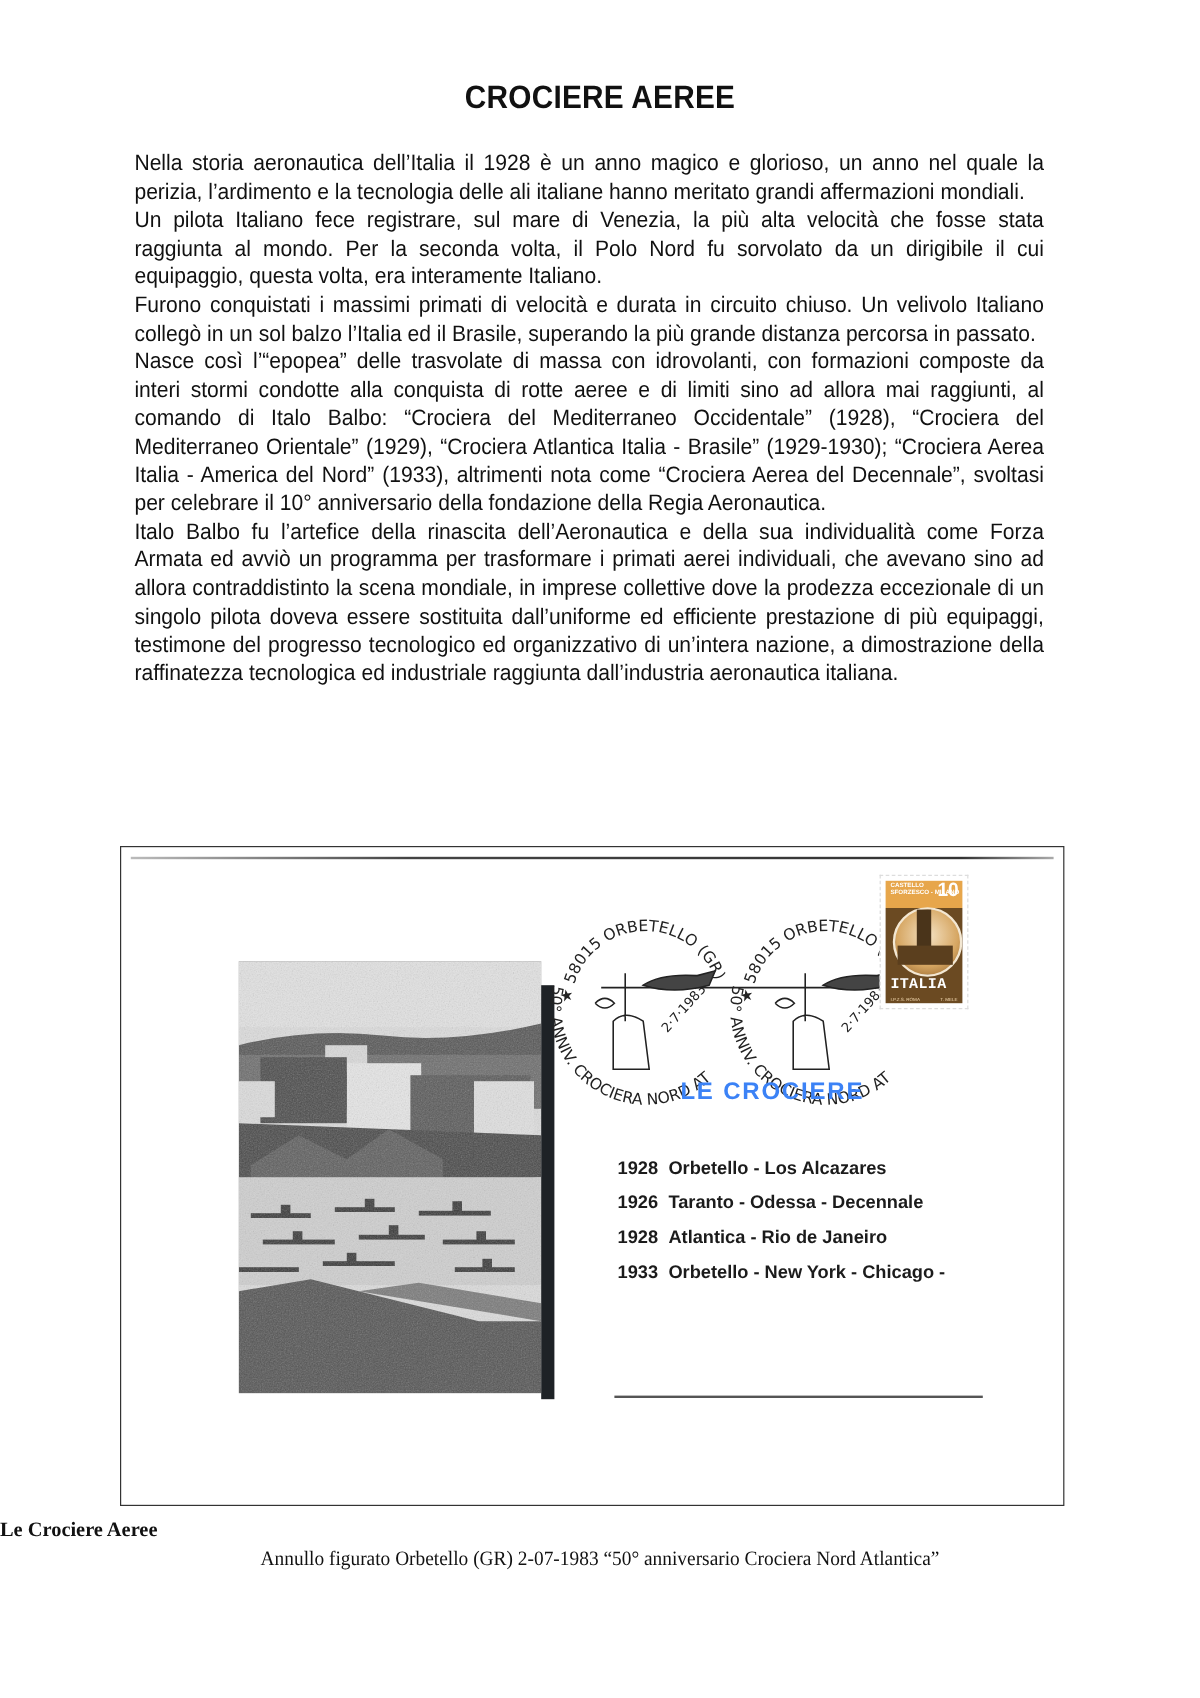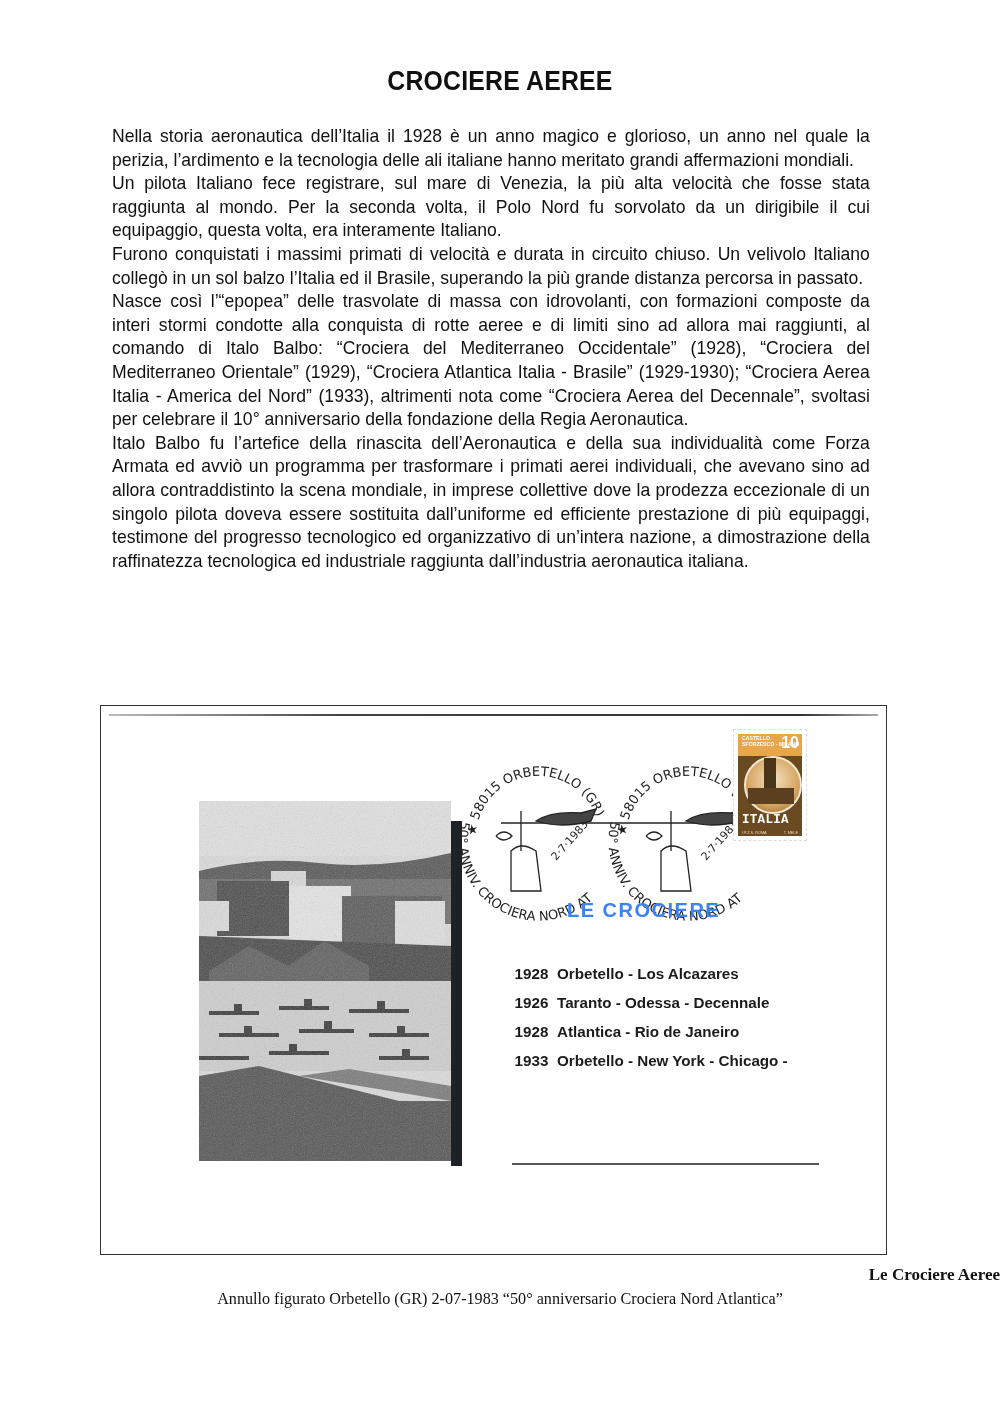--- a/index.html
+++ b/index.html
@@ -20,21 +20,21 @@
   .stamp-value { position: absolute; right: 3px; top: 0px; font-size: 16px; font-weight: bold; color: #fff; }
   .stamp-italia { position: absolute; left: 4px; bottom: 9px; font-size: 12.5px; font-weight: bold; color: #fff; letter-spacing: 0.3px; font-family: Liberation Mono, monospace; }
   .stamp-foot { position: absolute; left: 4px; right: 4px; bottom: 1px; font-size: 3.8px; color: #f3d9b0; display: flex; justify-content: space-between; }
   .postmark { position: absolute; }
   .card-heading { position: absolute; left: 466px; top: 193px; font-size: 20px; font-weight: bold; letter-spacing: 1.5px; color: #3b82f6; }
   .routes { position: absolute; left: 405px; top: 253px; font-size: 15.2px; font-weight: bold; color: #1b1b1b; }
   .route-row { display: flex; height: 29px; align-items: center; }
   .route-year { width: 51px; text-align: center; }
   .route-text { white-space: nowrap; }
   .sign-line { position: absolute; left: 411px; top: 457px; width: 307px; height: 1.5px; background: #555; }
-  .caption-title { position: absolute; top: 1265px; left: 0; width: 1000px; text-align: right; font-family: "Liberation Serif", serif; font-weight: bold; font-size: 17px; }
+  .caption-title { position: absolute; top: 1265px; left: 0; width: 1000px; text-align: left; font-family: "Liberation Serif", serif; font-weight: bold; font-size: 17px; }
   .caption-sub { position: absolute; top: 1289px; left: 0; width: 1000px; text-align: center; font-family: "Liberation Serif", serif; font-size: 17px; transform: scaleX(0.95); }
 </style>
 </head>
 <body>
 
 <div class="title">CROCIERE AEREE</div>
 
 <div class="body-text">
   <p>Nella storia aeronautica dell’Italia il 1928 è un anno magico e glorioso, un anno nel quale la perizia, l’ardimento e la tecnologia delle ali italiane hanno meritato grandi affermazioni mondiali.</p>
   <p>Un pilota Italiano fece registrare, sul mare di Venezia, la più alta velocità che fosse stata raggiunta al mondo. Per la seconda volta, il Polo Nord fu sorvolato da un dirigibile il cui equipaggio, questa volta, era interamente Italiano.</p>

